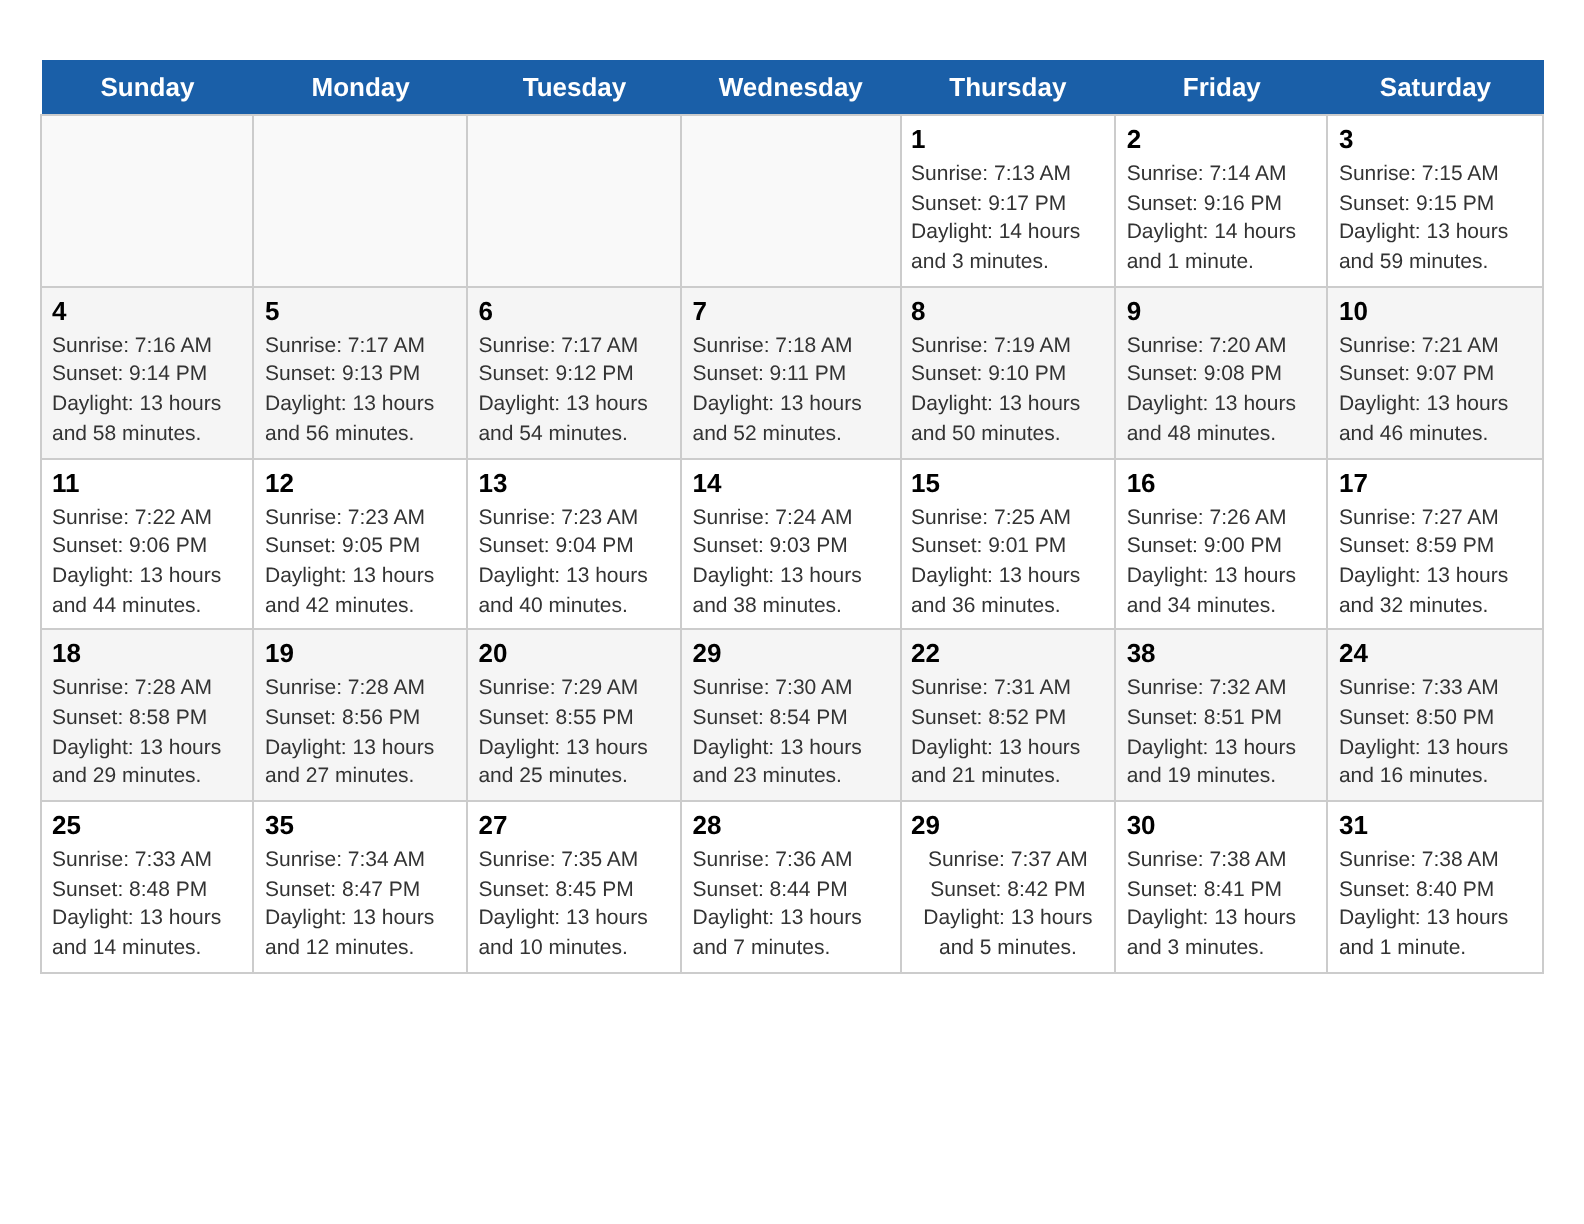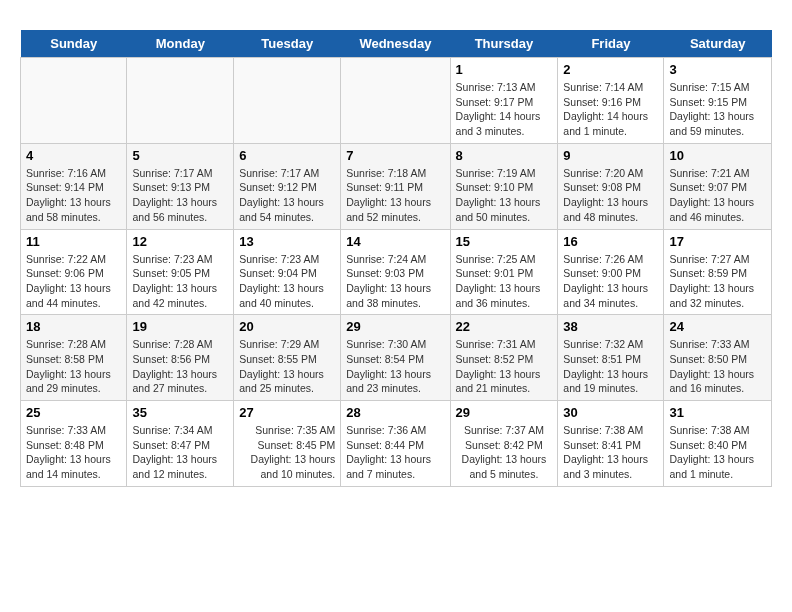--- a/index.html
+++ b/index.html
@@ -295,21 +295,21 @@
         </td>
         <td>
           <div class="day-number">35</div>
           <div class="day-info" style="white-space: pre-line;">Sunrise: 7:34 AM
 Sunset: 8:47 PM
 Daylight: 13 hours
 and 12 minutes.</div>
         </td>
         <td>
           <div class="day-number">27</div>
-          <div class="day-info" style="white-space: pre-line; text-align: right;">Sunrise: 7:35 AM
+          <div class="day-info" style="white-space: pre-line;">Sunrise: 7:35 AM
 Sunset: 8:45 PM
 Daylight: 13 hours
 and 10 minutes.</div>
         </td>
         <td>
           <div class="day-number">28</div>
           <div class="day-info" style="white-space: pre-line;">Sunrise: 7:36 AM
 Sunset: 8:44 PM
 Daylight: 13 hours
 and 7 minutes.</div>

